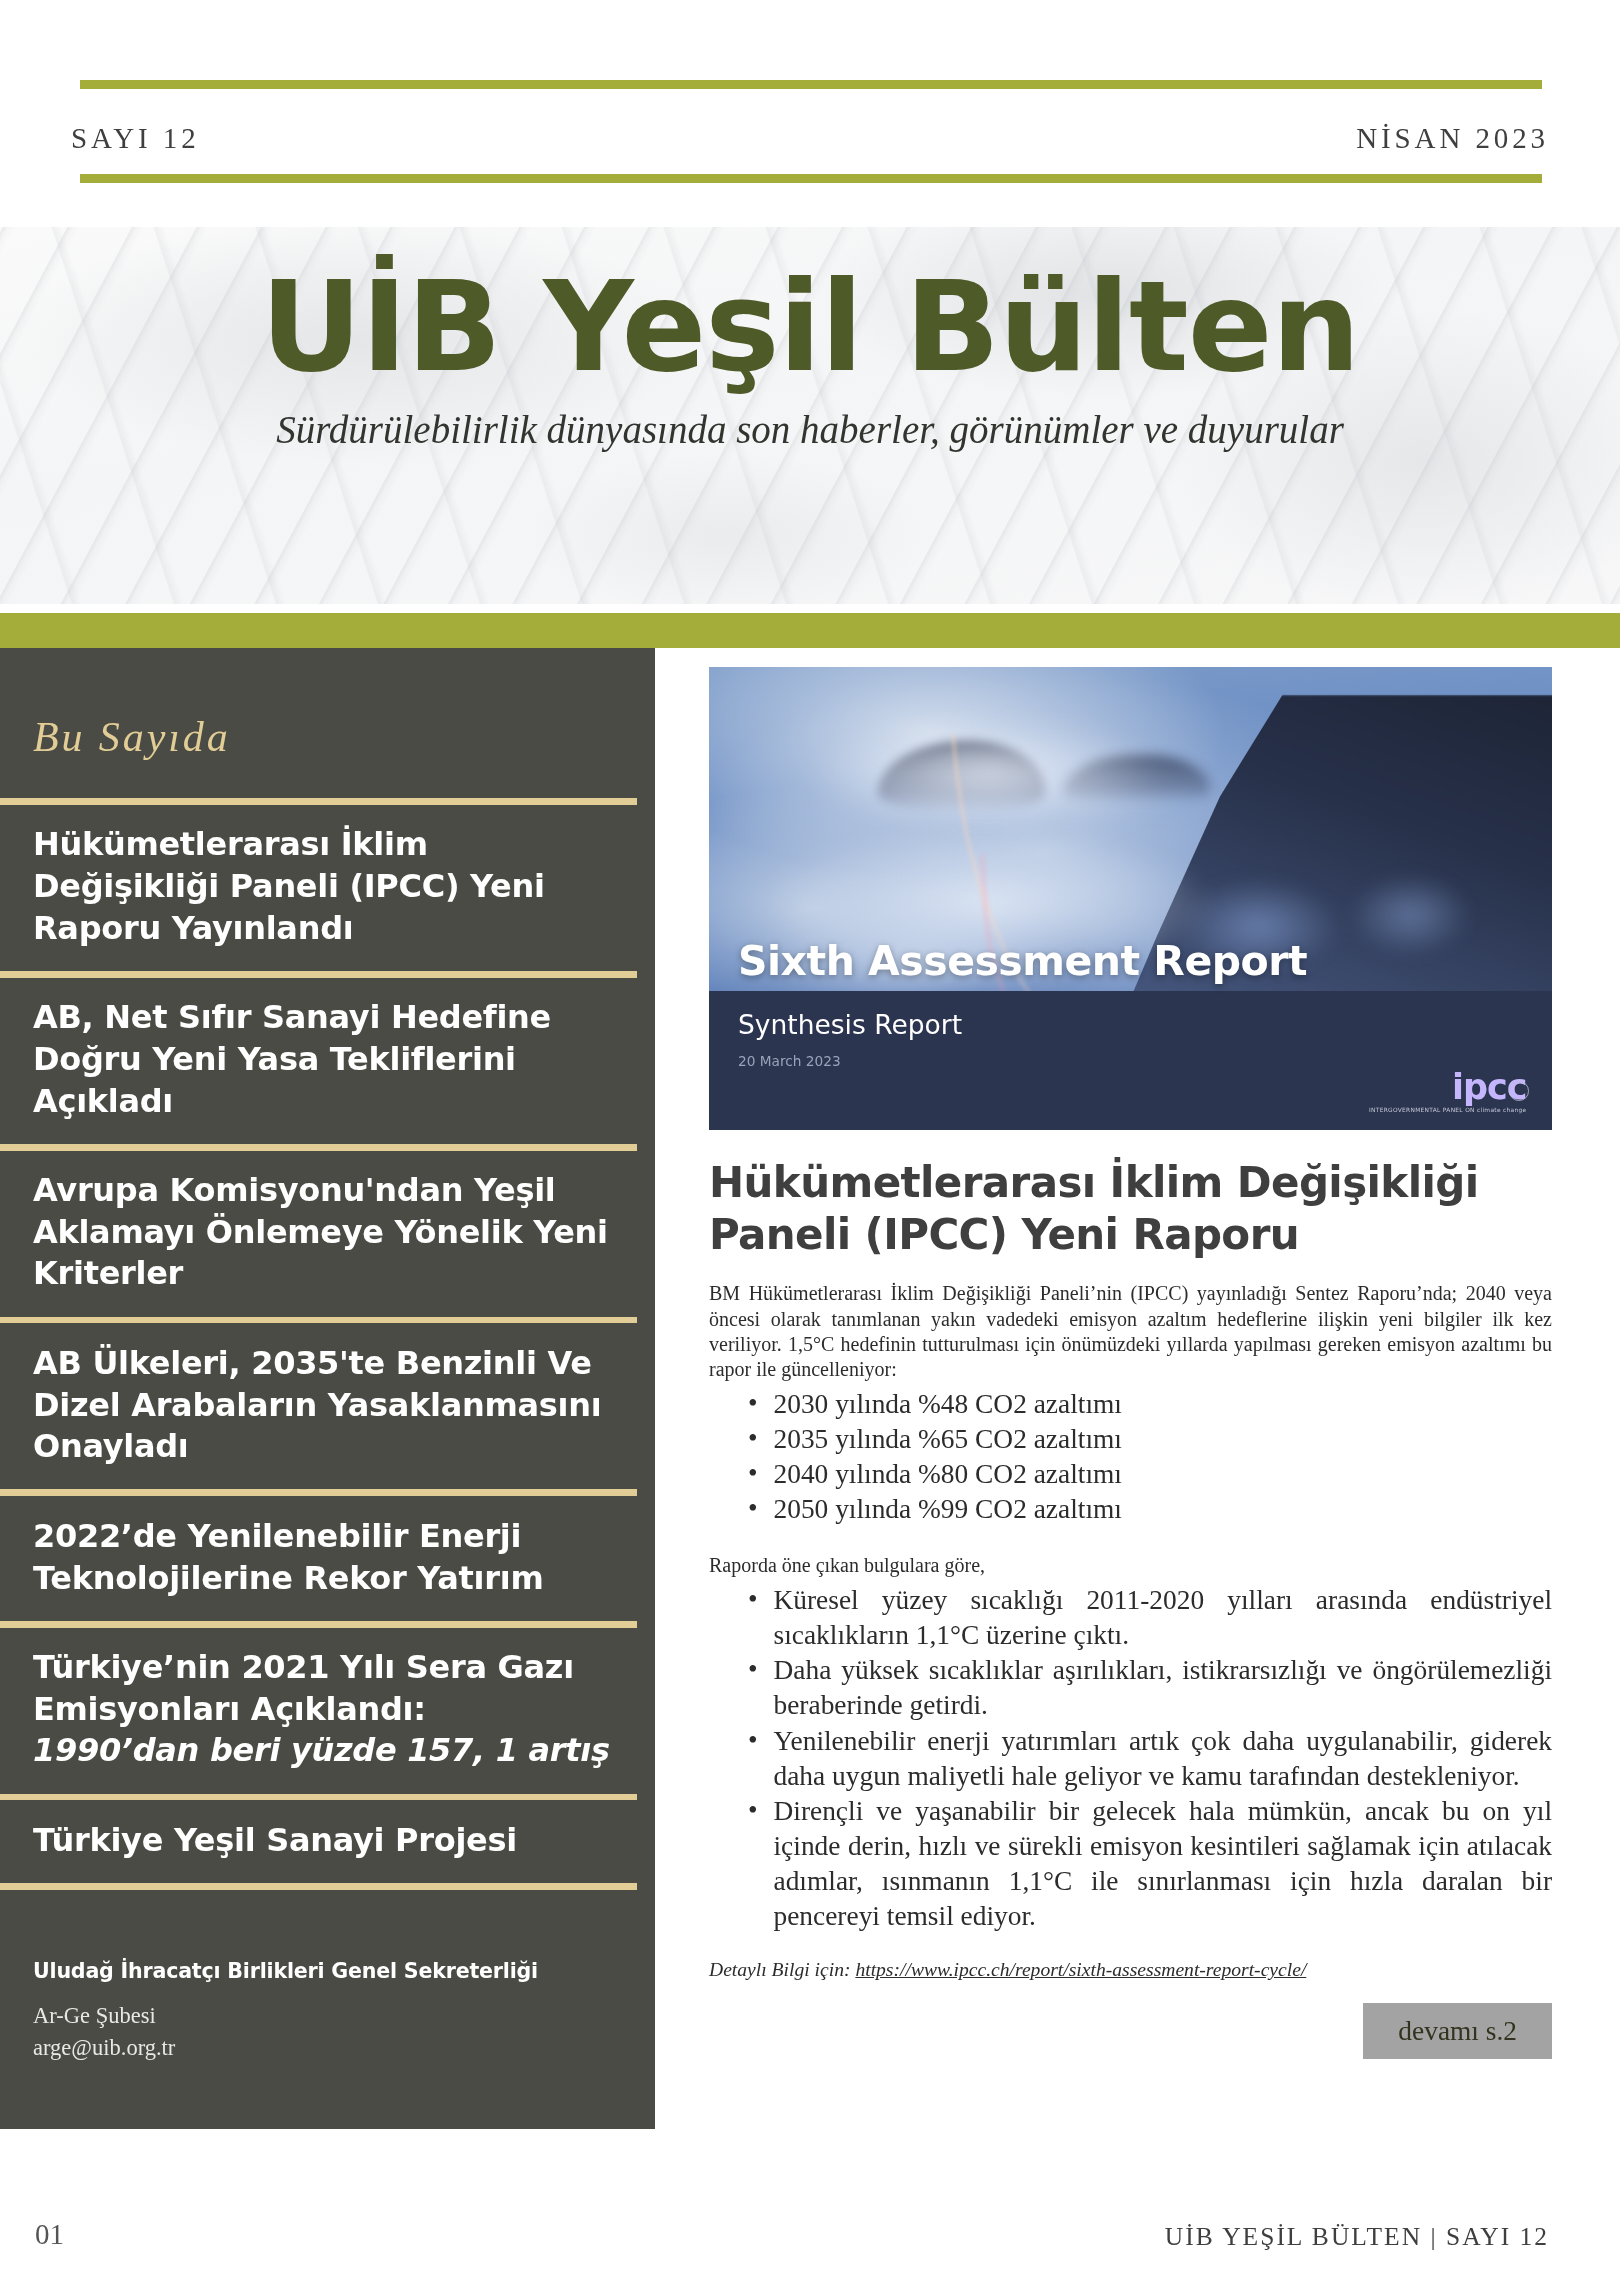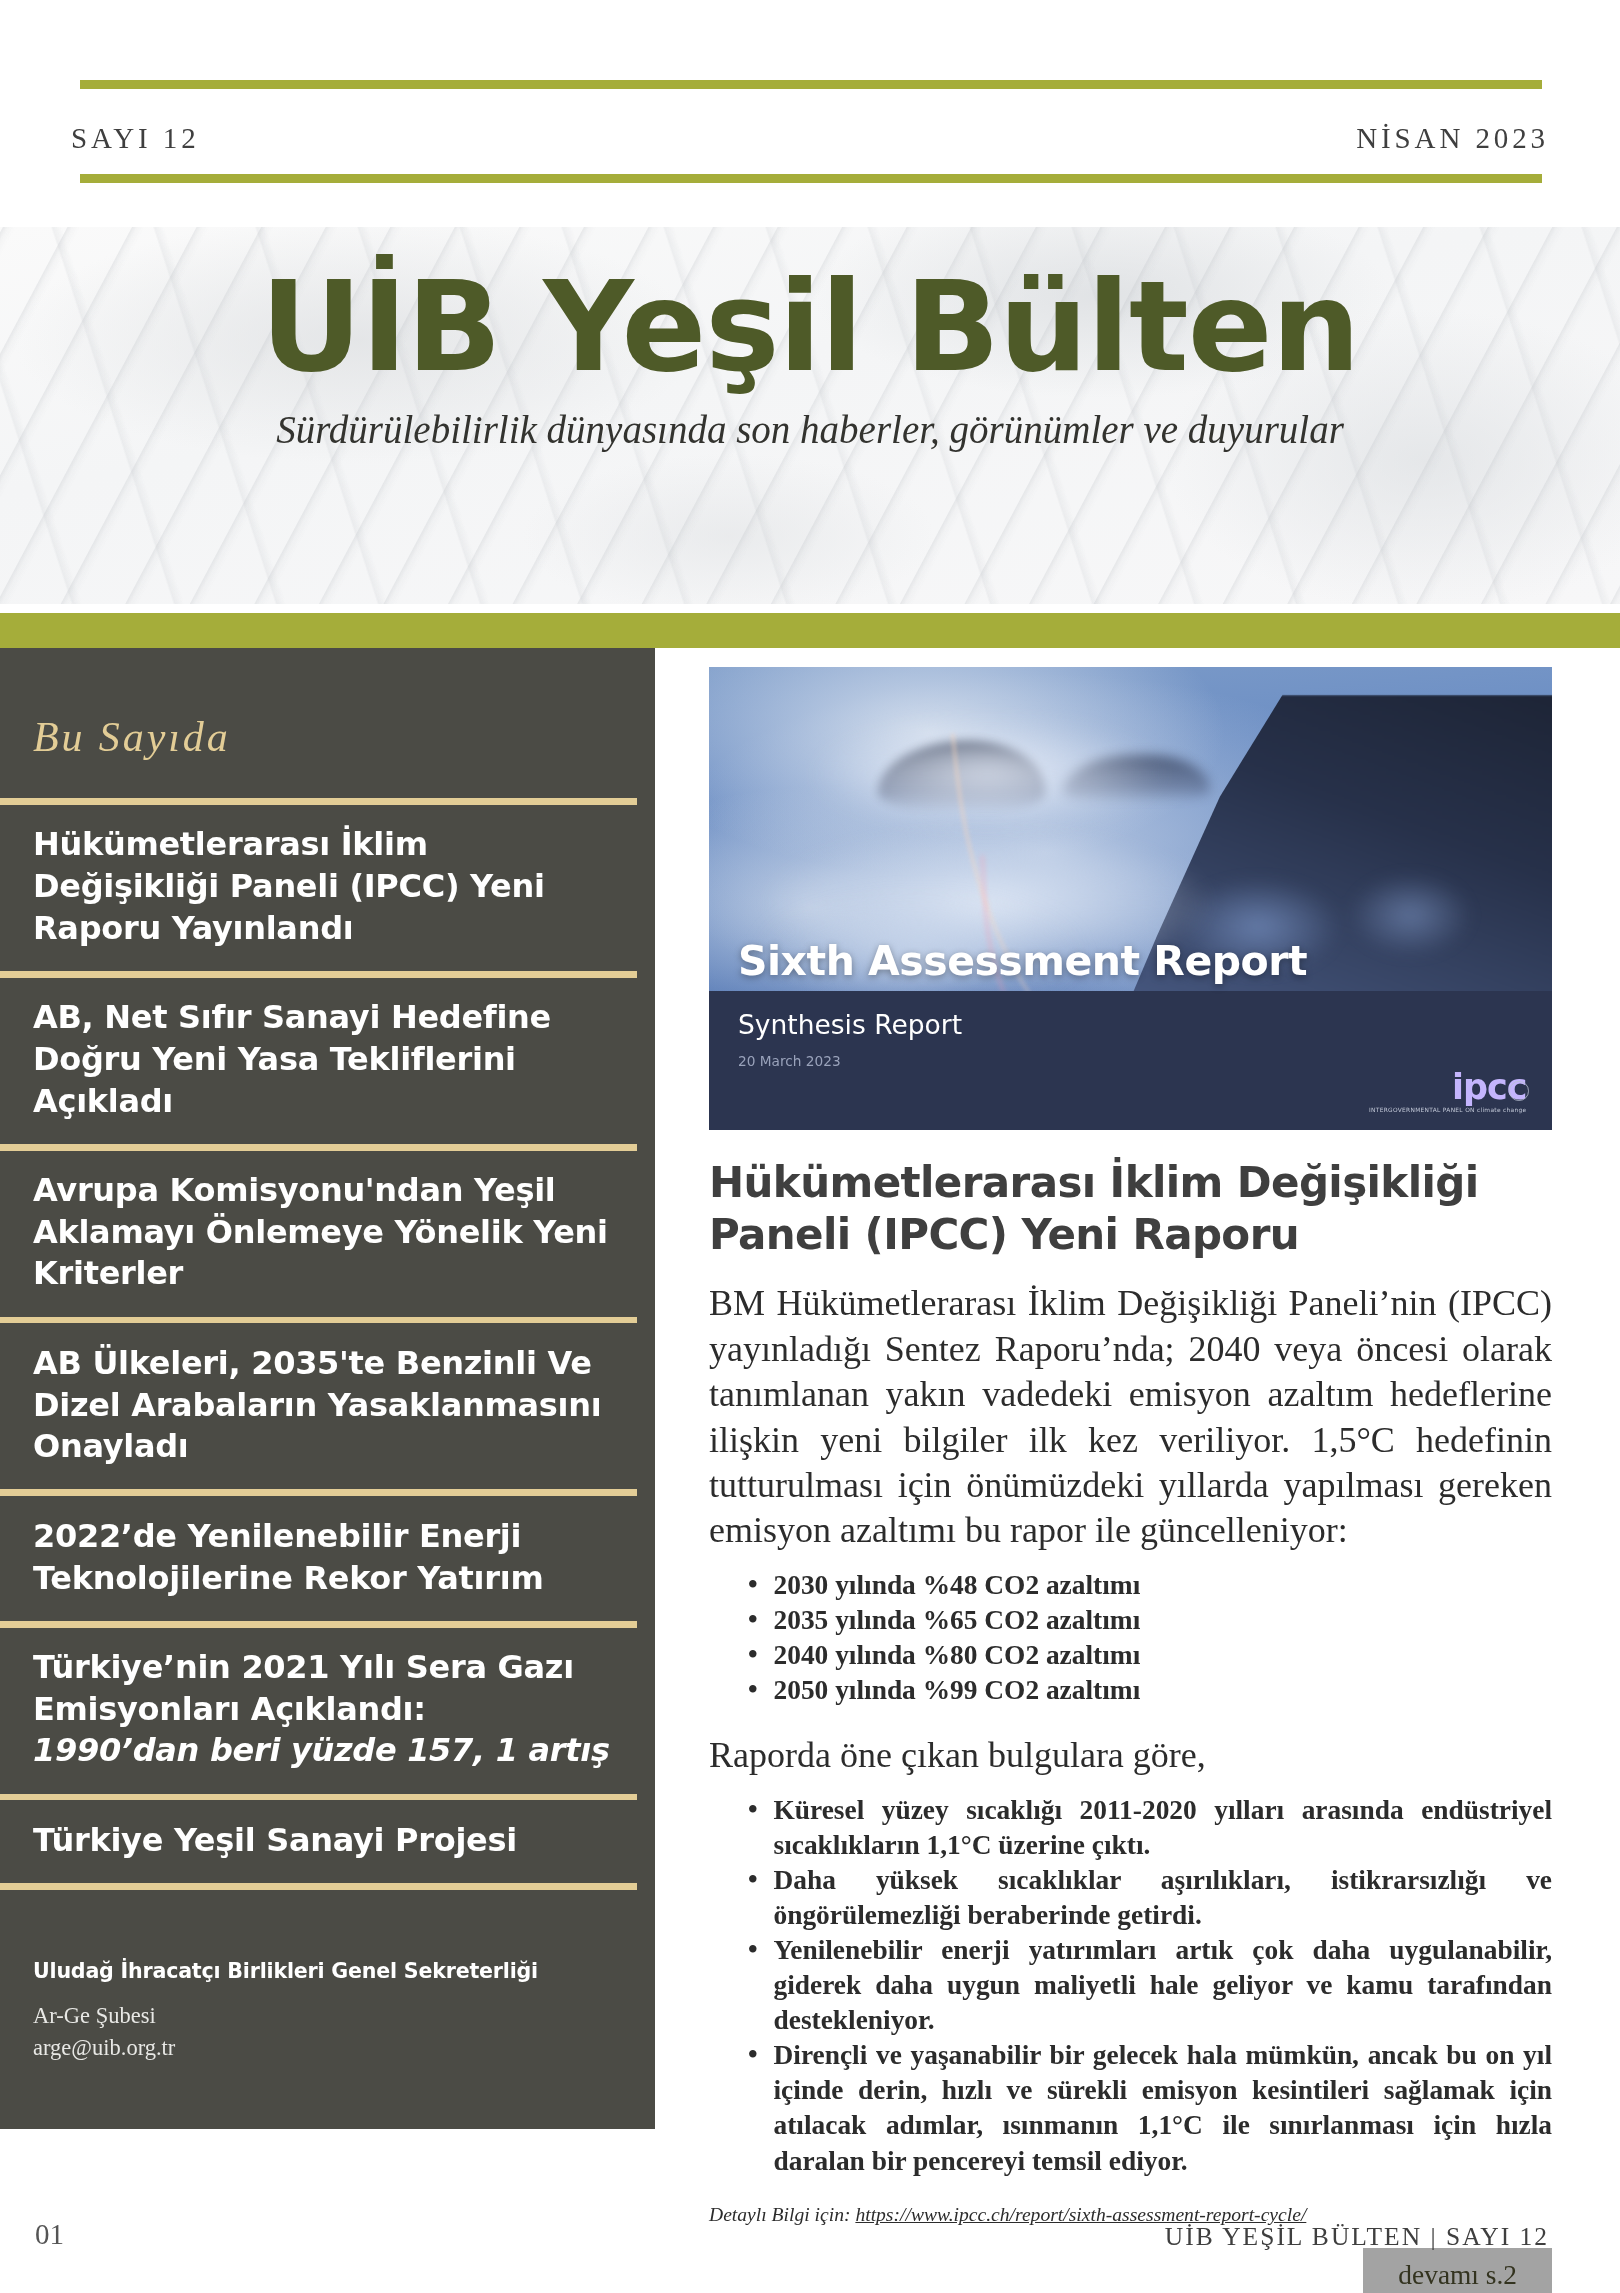--- a/index.html
+++ b/index.html
@@ -290,31 +290,30 @@
     font-family:"DejaVu Sans", sans-serif;
     font-weight:bold;
     font-size:42px;
     line-height:1.22;
     color:#3f3f3f;
     letter-spacing:-0.6px;
     margin-top:27.4px;
   }
   .article-body {
     font-family:"Liberation Serif", serif;
-    font-size:36px;
+    font-size:20px;
     line-height:1.26;
     color:#2c2c2c;
     text-align:justify;
     margin-top:21.6px;
   }
   .article-list {
     list-style:none;
-    margin-top:14px;
+    margin-top:5px;
     padding-left:39px;
-    font-weight:bold;
   }
   .article-list li {
     font-family:"Liberation Serif", serif;
     font-size:27.4px;
     line-height:1.28;
     color:#2c2c2c;
     text-align:justify;
     position:relative;
     padding-left:25.5px;
   }

